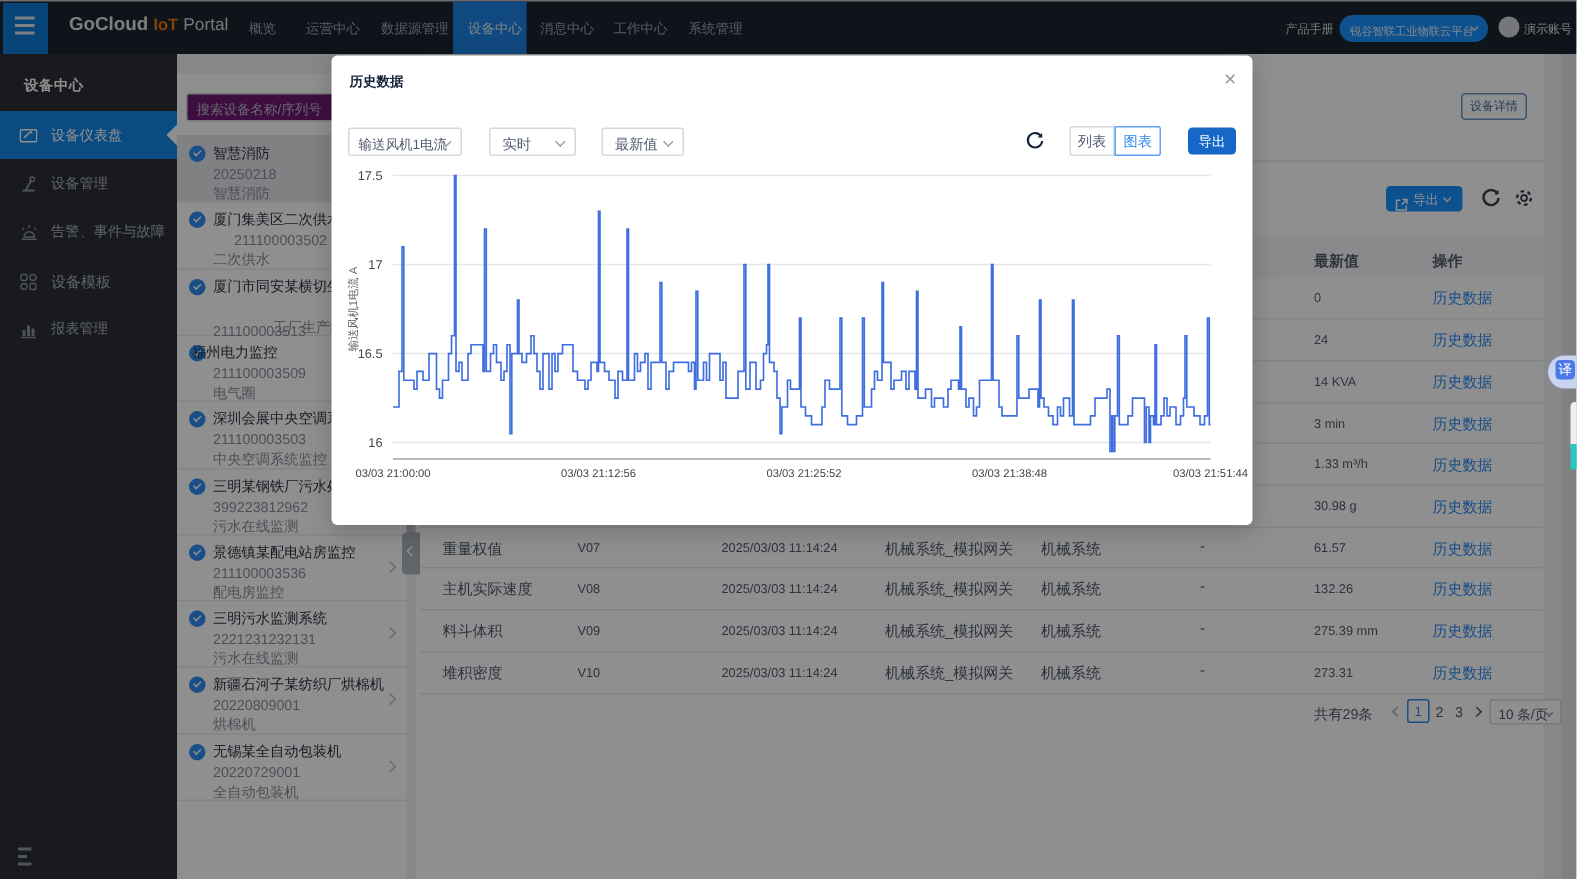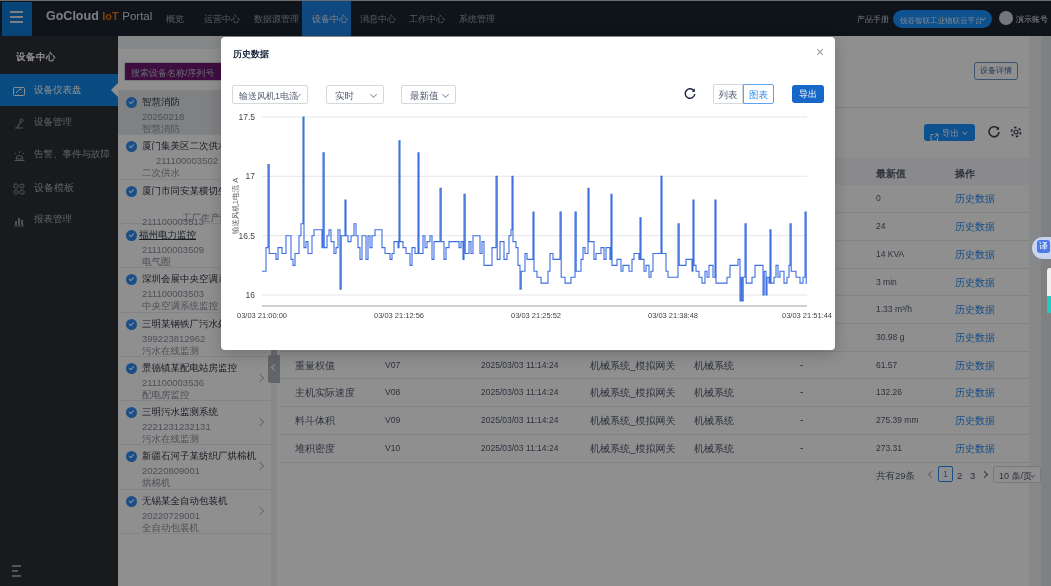--- a/index.html
+++ b/index.html
@@ -91,21 +91,21 @@
 <div class="abs" style="left:118px;top:222.9px;width:156px;height:1px;background:#e9ebee;"></div>
 <div class="abs" style="left:126px;top:185.6px;width:11px;height:11px;border-radius:50%;background:#2d8cf0;"></div>
 <div class="abs" style="left:128.5px;top:188.6px;width:5px;height:3px;border-left:1.4px solid #fff;border-bottom:1.4px solid #fff;transform:rotate(-45deg);"></div>
 <div class="abs" style="left:142px;top:184.6px;width:118px;font-size:9.5px;color:#2e3442;white-space:nowrap;overflow:hidden;">厦门市同安某横切生产线</div>
 <div class="abs" style="left:142px;top:199.6px;font-size:9.5px;color:#8a909c;margin-top:16px;">211100003513</div>
 <div class="abs" style="left:142px;top:211.6px;font-size:9.5px;color:#8a909c;margin-left:40px;">工厂生产线模板</div>
 <div class="abs" style="left:257px;top:197.6px;width:6px;height:6px;border-right:1px solid #b9bdc5;border-top:1px solid #b9bdc5;transform:rotate(45deg);"></div>
 <div class="abs" style="left:118px;top:267.2px;width:156px;height:1px;background:#e9ebee;"></div>
 <div class="abs" style="left:126px;top:229.9px;width:11px;height:11px;border-radius:50%;background:#2d8cf0;"></div>
 <div class="abs" style="left:128.5px;top:232.9px;width:5px;height:3px;border-left:1.4px solid #fff;border-bottom:1.4px solid #fff;transform:rotate(-45deg);"></div>
-<div class="abs" style="left:139px;top:228.9px;width:118px;font-size:9.5px;color:#2e3442;white-space:nowrap;overflow:hidden;text-decoration:underline;">福州电力监控</div>
+<div class="abs" style="left:128px;top:228.9px;width:118px;font-size:9.5px;color:#2e3442;white-space:nowrap;overflow:hidden;">福州电力监控</div>
 <div class="abs" style="left:142px;top:243.9px;font-size:9.5px;color:#8a909c;">211100003509</div>
 <div class="abs" style="left:142px;top:255.9px;font-size:9.5px;color:#8a909c;">电气圈</div>
 <div class="abs" style="left:257px;top:241.9px;width:6px;height:6px;border-right:1px solid #b9bdc5;border-top:1px solid #b9bdc5;transform:rotate(45deg);"></div>
 <div class="abs" style="left:118px;top:311.5px;width:156px;height:1px;background:#e9ebee;"></div>
 <div class="abs" style="left:126px;top:274.2px;width:11px;height:11px;border-radius:50%;background:#2d8cf0;"></div>
 <div class="abs" style="left:128.5px;top:277.2px;width:5px;height:3px;border-left:1.4px solid #fff;border-bottom:1.4px solid #fff;transform:rotate(-45deg);"></div>
 <div class="abs" style="left:142px;top:273.2px;width:118px;font-size:9.5px;color:#2e3442;white-space:nowrap;overflow:hidden;">深圳会展中央空调系统</div>
 <div class="abs" style="left:142px;top:288.2px;font-size:9.5px;color:#8a909c;">211100003503</div>
 <div class="abs" style="left:142px;top:300.2px;font-size:9.5px;color:#8a909c;">中央空调系统监控</div>
 <div class="abs" style="left:257px;top:286.2px;width:6px;height:6px;border-right:1px solid #b9bdc5;border-top:1px solid #b9bdc5;transform:rotate(45deg);"></div>

